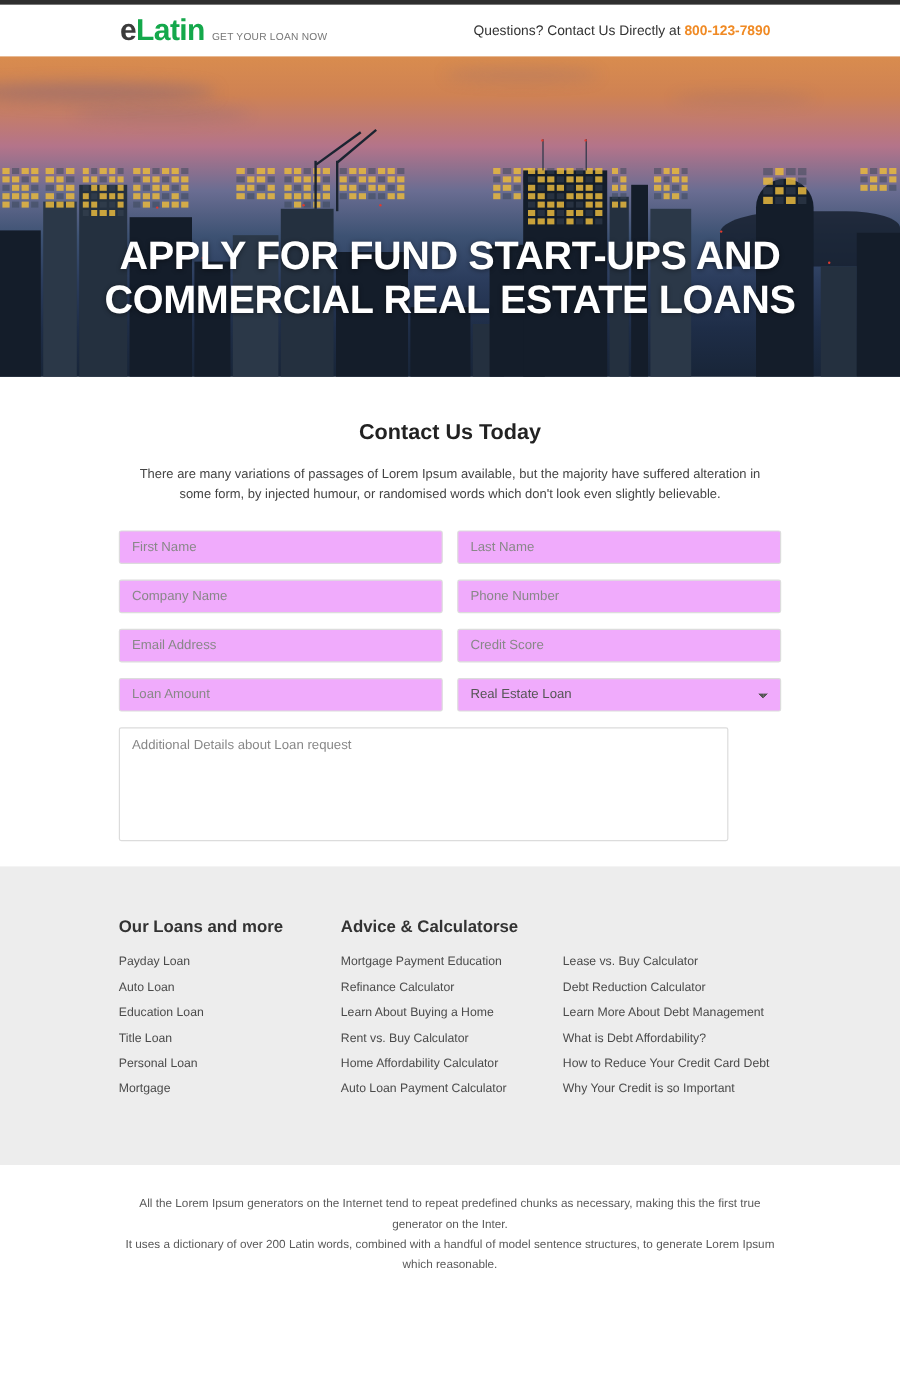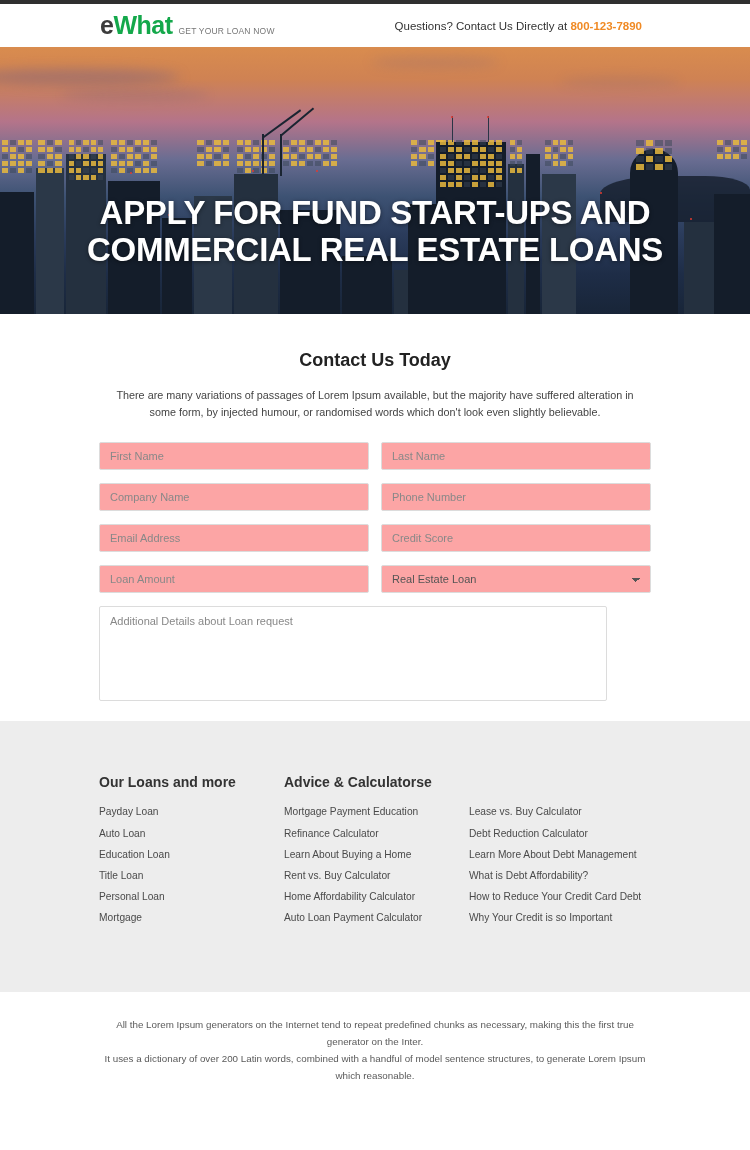--- a/index.html
+++ b/index.html
@@ -93,21 +93,21 @@
   }
   .form-sub {
     width: 530px; margin: 0 auto 22px auto;
     text-align: center; font-size: 10.8px; color: #444; line-height: 1.55;
   }
   .form-box { width: 552px; margin: 0 auto; }
   .row { display: flex; gap: 12px; margin-bottom: 13px; }
   .fld {
     flex: 1; height: 28px;
     border: 1px solid #dcdcdc; border-radius: 2px;
-    background: #fca5a5; padding: 0 10px;
+    background: #f0abfc; padding: 0 10px;
     font-size: 11px; color: #555;
     font-family: "Liberation Sans", sans-serif;
     outline: none;
   }
   .fld::placeholder { color: #888; }
   select.fld { appearance: none; -webkit-appearance: none; cursor: pointer;
     background-image:
       linear-gradient(45deg, transparent 50%, #555 50%),
       linear-gradient(135deg, #555 50%, transparent 50%);
     background-position: calc(100% - 14px) 12px, calc(100% - 10px) 12px;
@@ -127,21 +127,21 @@
     width: 165px; height: 36px;
     background: #12a145; color: #fff;
     border: none; border-radius: 18px;
     font-size: 13px; font-weight: bold; letter-spacing: 0.6px;
     font-family: "Liberation Sans", sans-serif;
     cursor: pointer;
   }
 
   
   .links-band { background: #ededed; padding: 40px 0 44px 0; }
-  .links-inner { width: 552px; margin: 13px auto; display: flex; }
+  .links-inner { width: 552px; margin: 2px auto; display: flex; }
   .col-a { width: 185px; }
   .col-b { width: 185px; }
   .col-c { width: 182px; }
   .col-head {
     font-size: 14px; font-weight: bold; color: #333;
     margin-bottom: 17px;
   }
   .col-head.spacer { visibility: hidden; }
   .link-item {
     font-size: 10.2px; color: #4a4a4a;
@@ -159,21 +159,21 @@
 </head>
 <body>
 
 <div class="page">
 
   <div class="top-strip"></div>
 
   <div class="header">
     <div class="logo-wrap">
       <span class="logo-e">e</span>
-        <span class="logo-loan">What</span>
+        <span class="logo-loan">Latin</span>
       <span class="logo-tag">GET YOUR LOAN NOW</span>
     </div>
     <div class="header-contact">
       <span>Questions? Contact Us Directly at </span><span class="header-phone">800-123-7890</span>
     </div>
   </div>
 
   <div class="hero">
     <div class="sky-cloud" style="left:-30px;top:22px;width:210px;height:16px;"></div>
     <div class="sky-cloud" style="left:60px;top:42px;width:150px;height:12px;opacity:.6;"></div>

